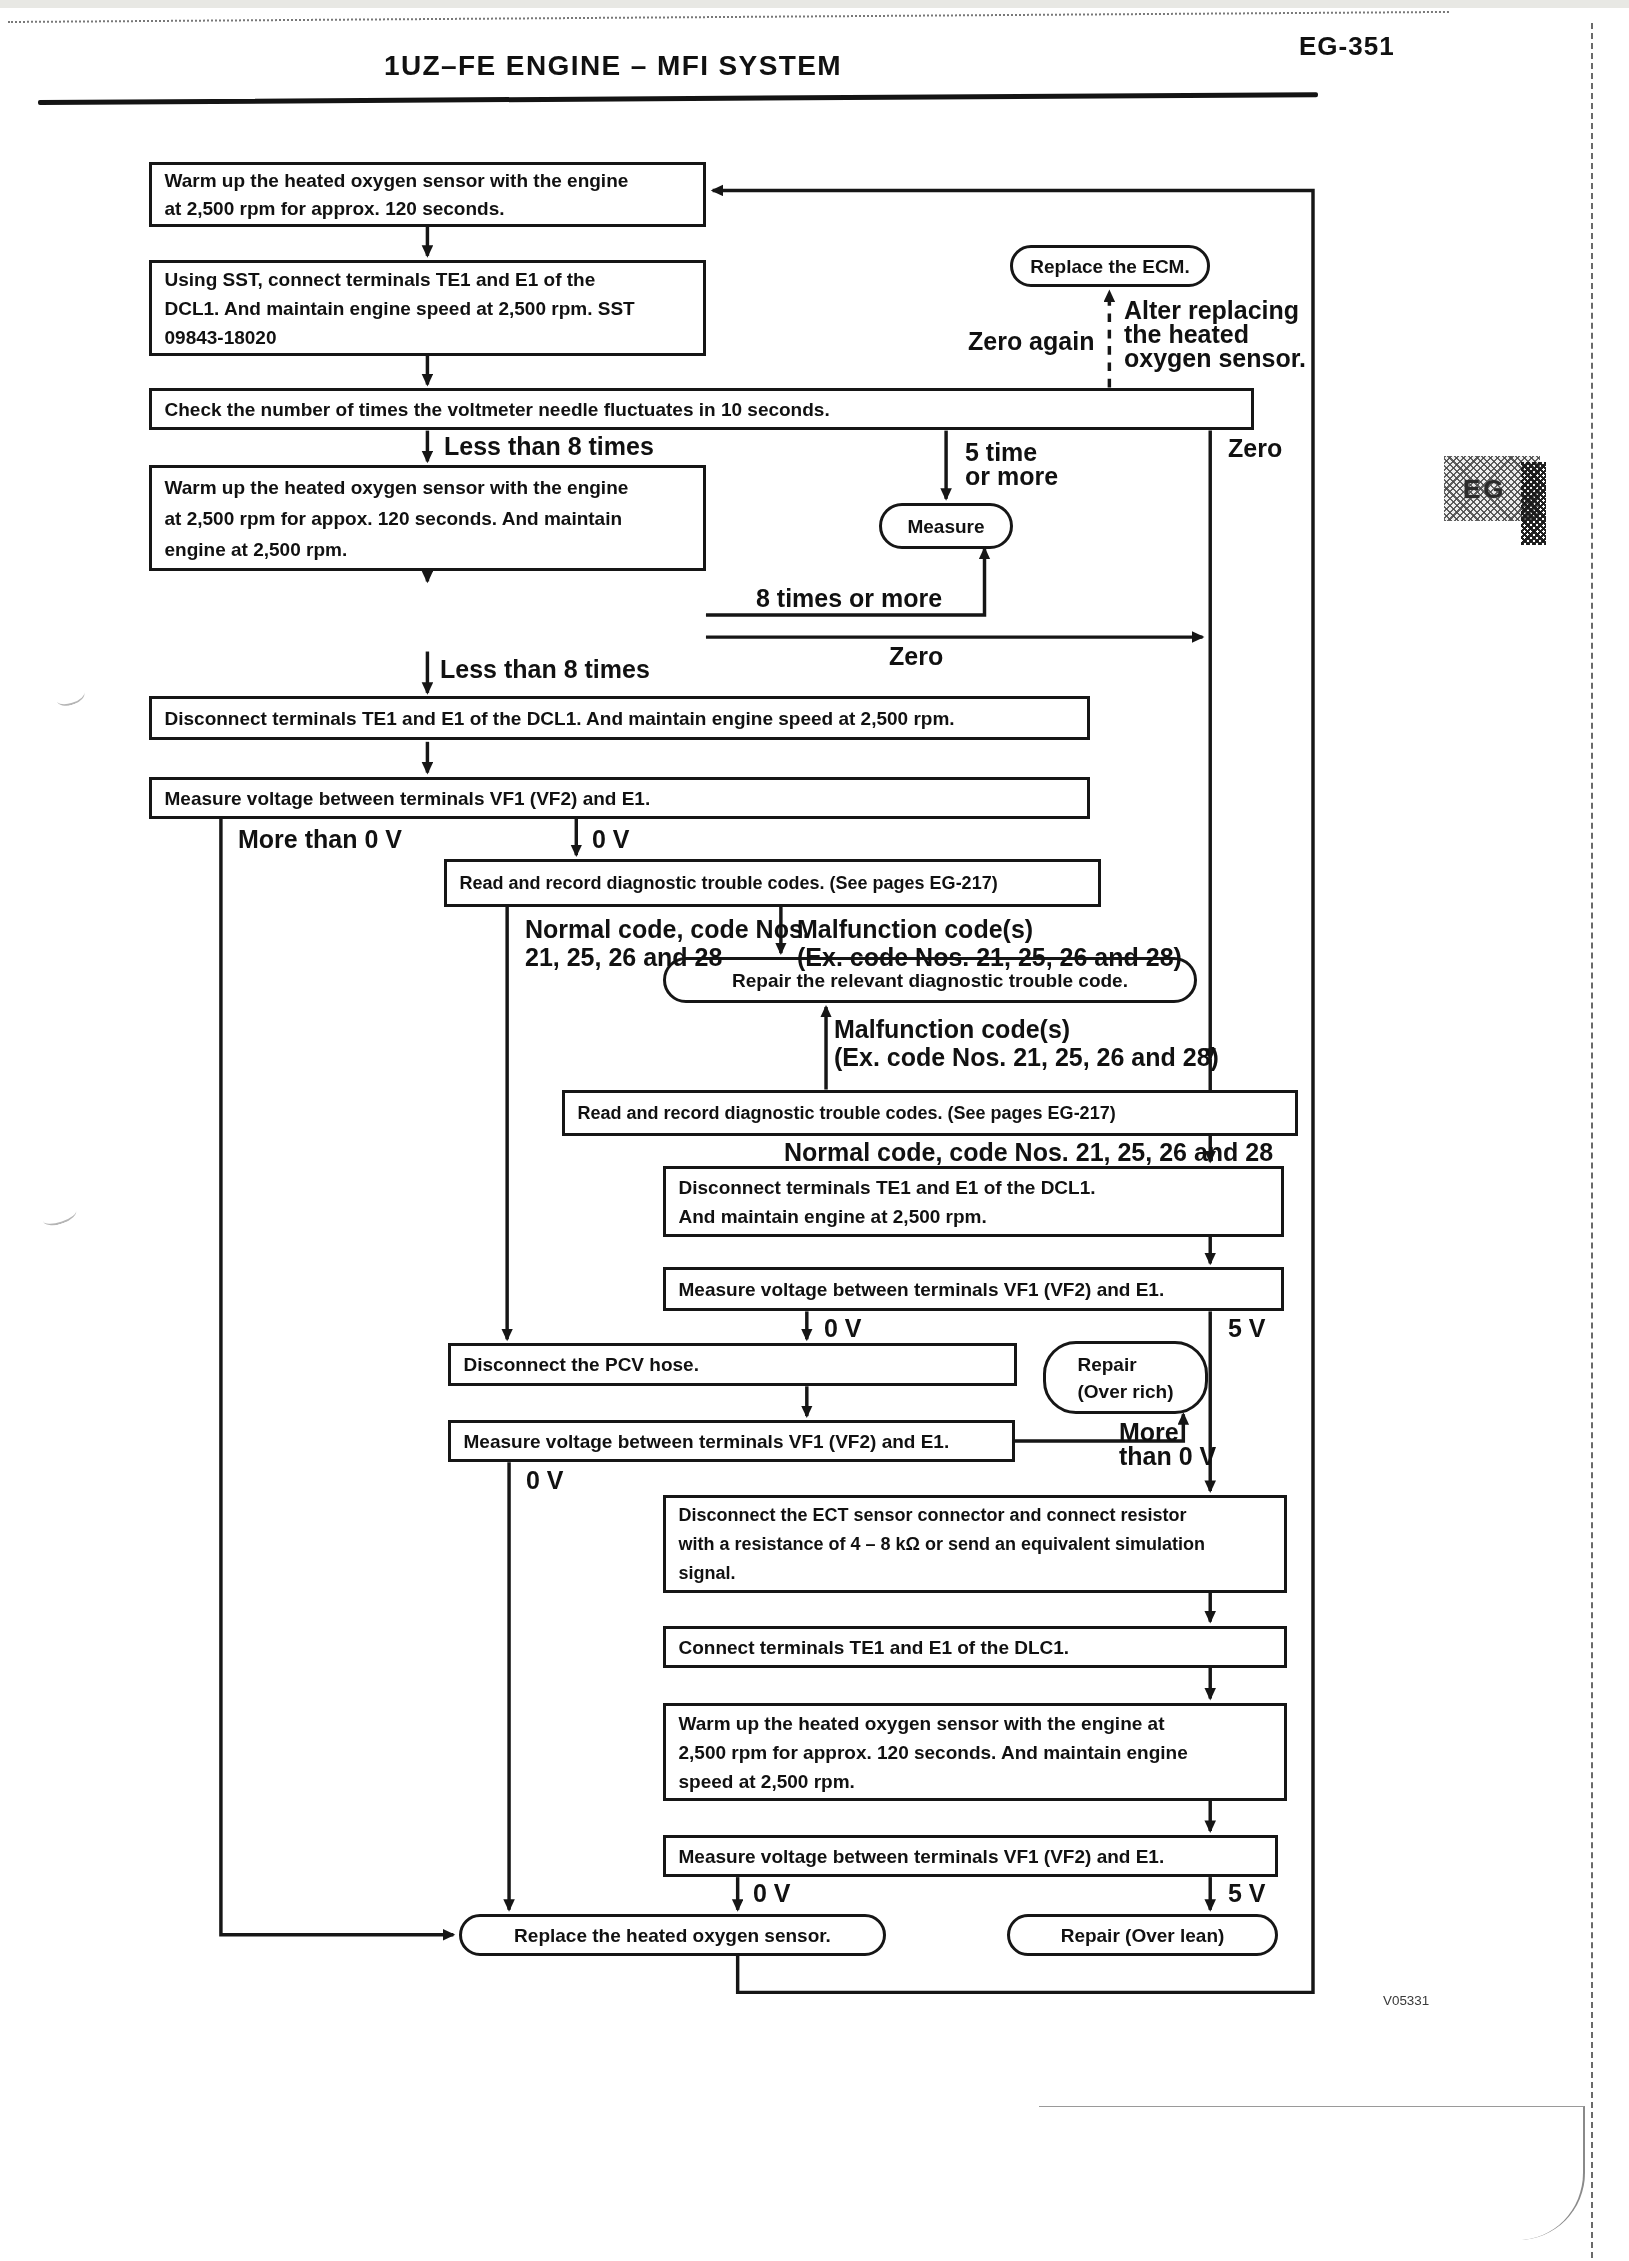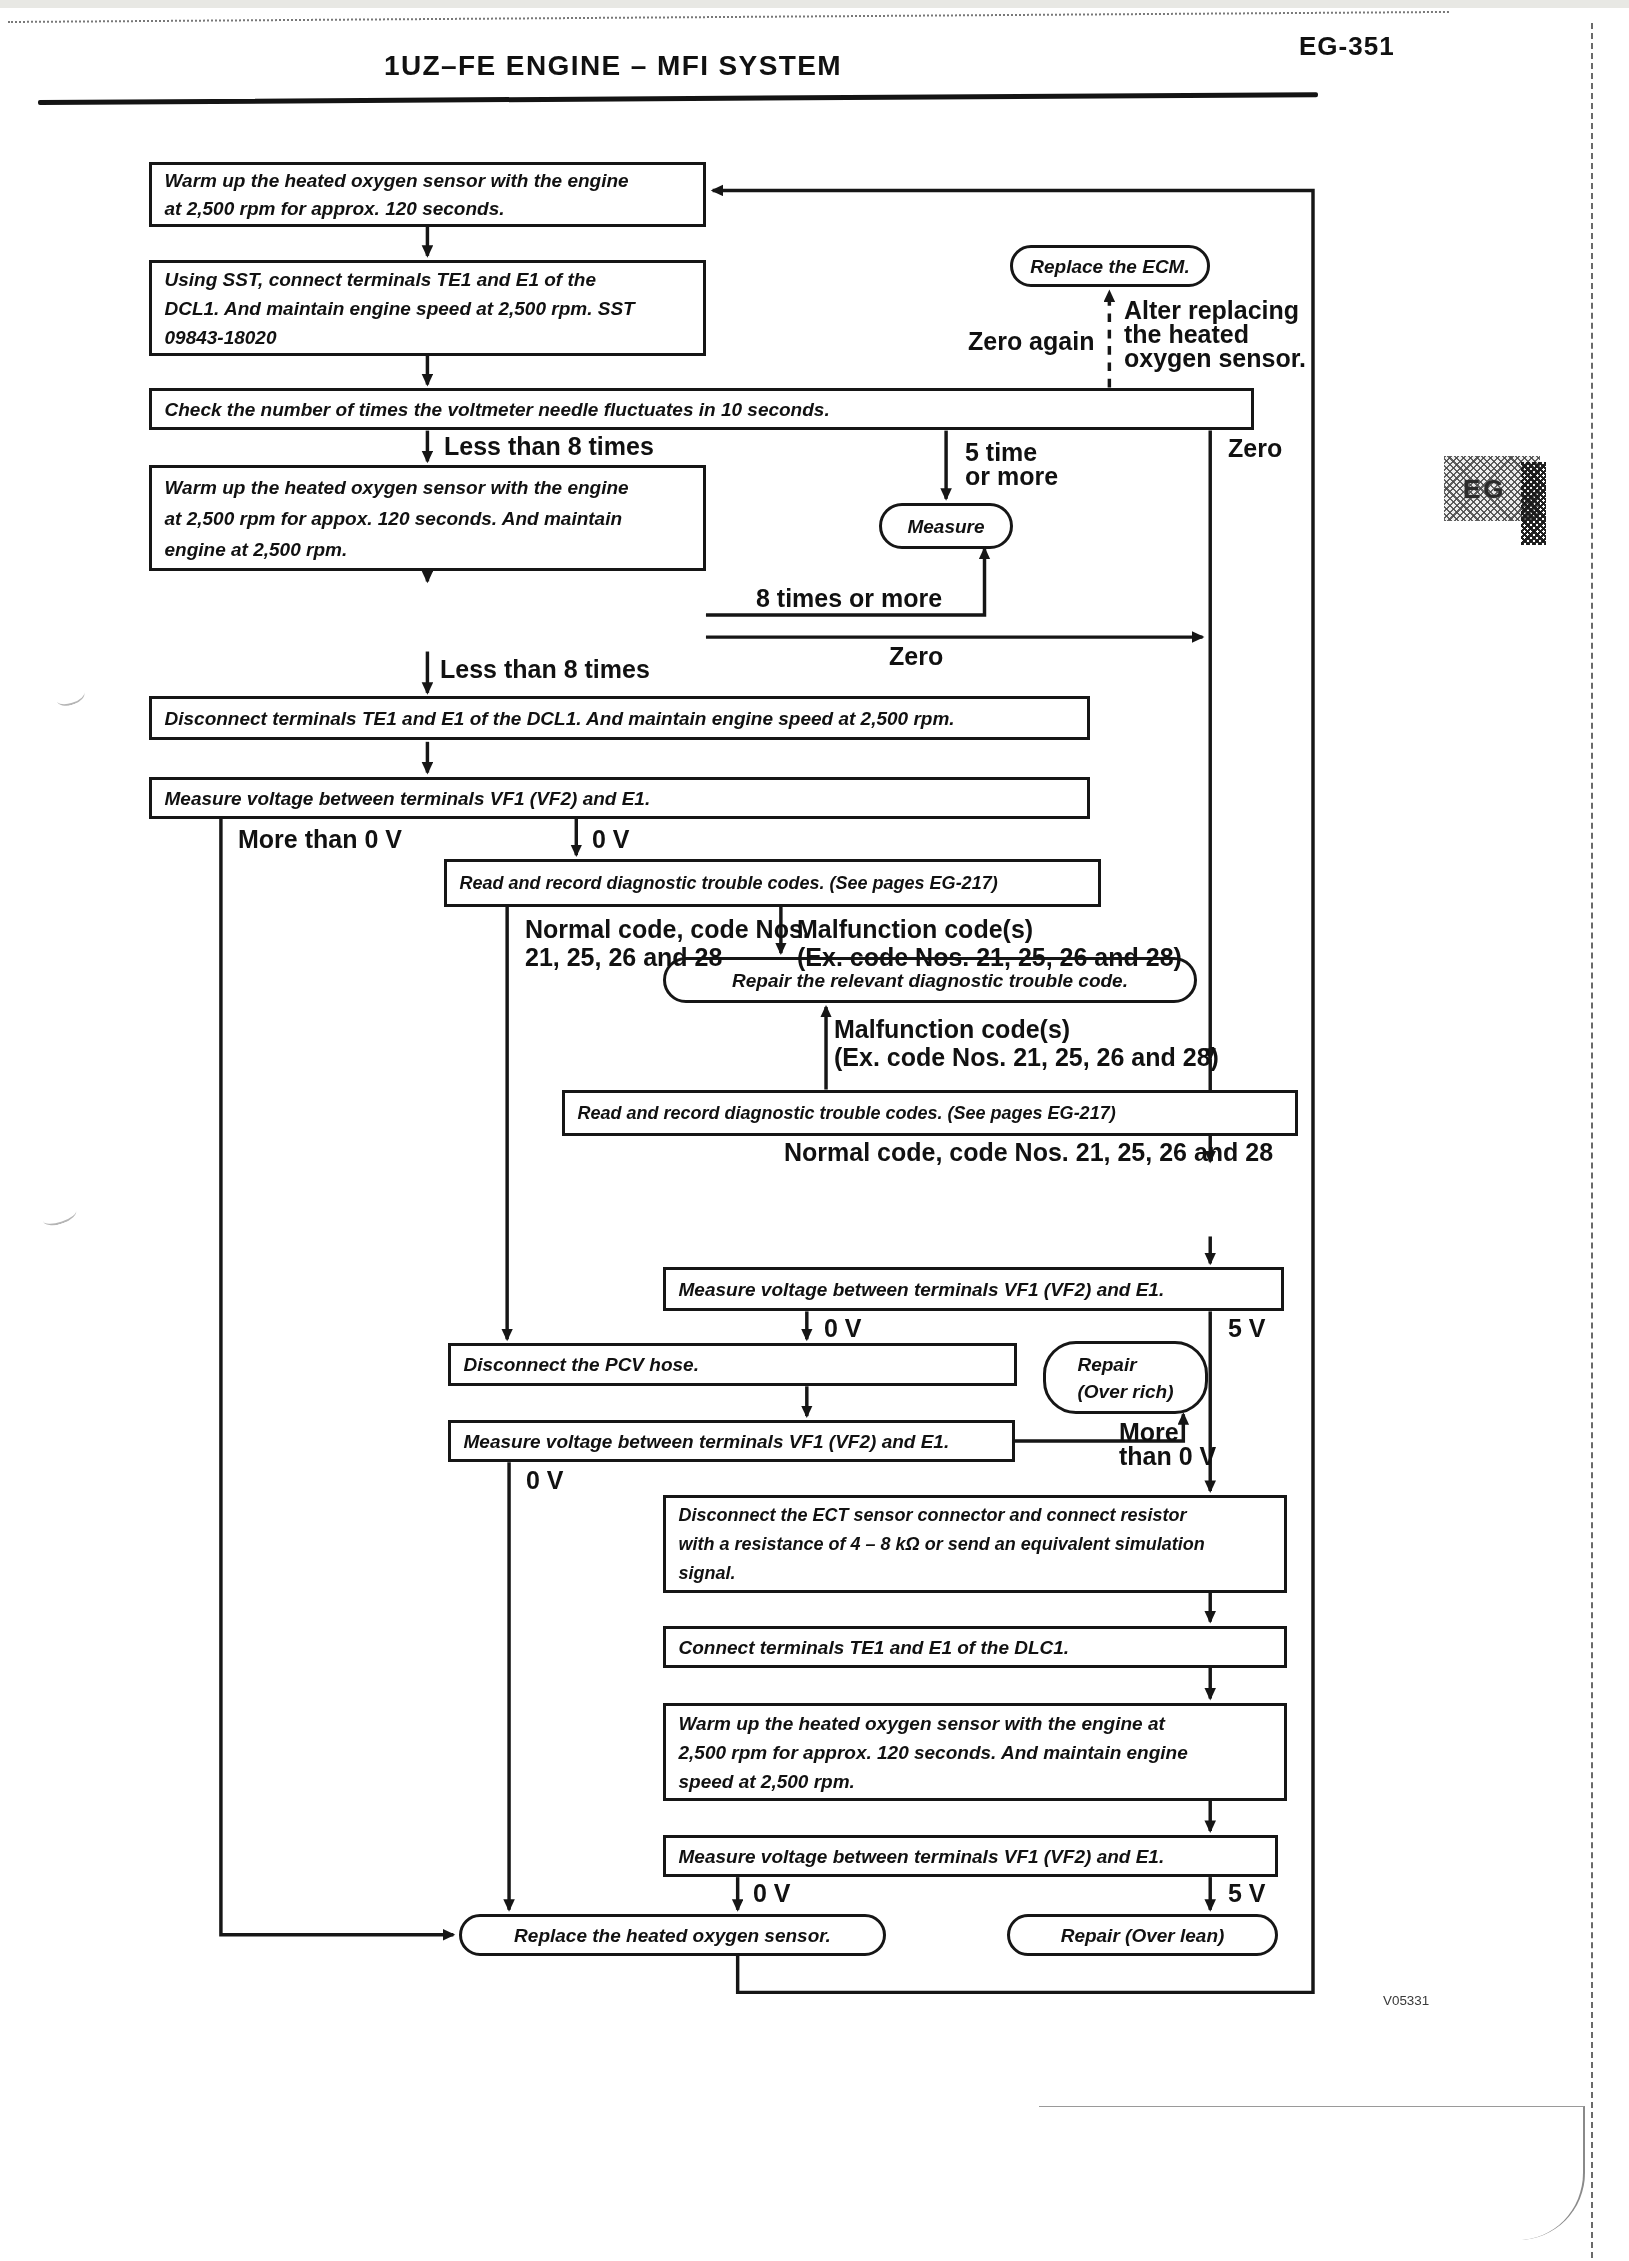--- a/index.html
+++ b/index.html
@@ -36,21 +36,21 @@
       #efefef;}
   .eg-tab .eg-text{position:absolute;left:19px;top:50%;transform:translateY(-50%);
     font-size:26px;font-weight:700;letter-spacing:2.9px;color:#2b2b2b;text-shadow:0 0 1.9px #777;}
   .eg-tab .eg-blot{position:absolute;right:-5.8px;top:5.8px;width:25px;height:83px;
     background:
       repeating-linear-gradient(45deg, rgba(25,25,25,.95) 0 2.3px, rgba(0,0,0,0) 2.3px 4.4px),
       repeating-linear-gradient(135deg, rgba(25,25,25,.95) 0 2.3px, rgba(0,0,0,0) 2.3px 4.4px);}
   
   .box{position:absolute;box-sizing:border-box;border:3.8px solid #161616;background:#fff;
     display:flex;align-items:center;padding:1.9px 12.5px;
-    font-size:19px;font-weight:700;line-height:29px;white-space:pre-line;font-style:italic;}
+    font-size:19px;font-weight:700;line-height:29px;white-space:pre-line;}
   .pill{border-radius:27px;border-width:3.4px;justify-content:center;padding:1.9px 9.6px;}
   .lbl{position:absolute;font-size:25px;font-weight:700;line-height:24px;white-space:pre-line;}
   .small-caption{position:absolute;left:1383px;top:1985px;font-size:13.4px;font-weight:400;
     color:#3a3a3a;letter-spacing:0px;}
   svg.wires{position:absolute;left:0;top:0;}
 </style>
 </head>
 <body>
 
 <div class="page">
@@ -126,20 +126,22 @@
   <div class="box" style="left:149px;top:688px;width:941px;height:44px;">Disconnect terminals TE1 and E1 of the DCL1. And maintain engine speed at 2,500 rpm.</div>
 
   <div class="box" style="left:149px;top:769px;width:941px;height:42px;">Measure voltage between terminals VF1 (VF2) and E1.</div>
 
   <div class="box" style="left:444px;top:851px;width:657px;height:48px;font-size:18px;">Read and record diagnostic trouble codes. (See pages EG-217)</div>
 
   <div class="box pill" style="left:663px;top:949px;width:534px;height:46px;">Repair the relevant diagnostic trouble code.</div>
 
   <div class="box" style="left:562px;top:1082px;width:736px;height:46px;font-size:18px;">Read and record diagnostic trouble codes. (See pages EG-217)</div>
 
+  <div class="box" style="left:663px;top:1158px;width:621px;height:71px;">Disconnect terminals TE1 and E1 of the DCL1.
+And maintain engine at 2,500 rpm.</div>
 
   <div class="box" style="left:663px;top:1259px;width:621px;height:44px;">Measure voltage between terminals VF1 (VF2) and E1.</div>
 
   <div class="box" style="left:448px;top:1335px;width:569px;height:43px;">Disconnect the PCV hose.</div>
 
   <div class="box pill" style="left:1043px;top:1333px;width:165px;height:73px;line-height:27px;border-radius:33px;">Repair
 (Over rich)</div>
 
   <div class="box" style="left:448px;top:1412px;width:567px;height:42px;">Measure voltage between terminals VF1 (VF2) and E1.</div>
 

